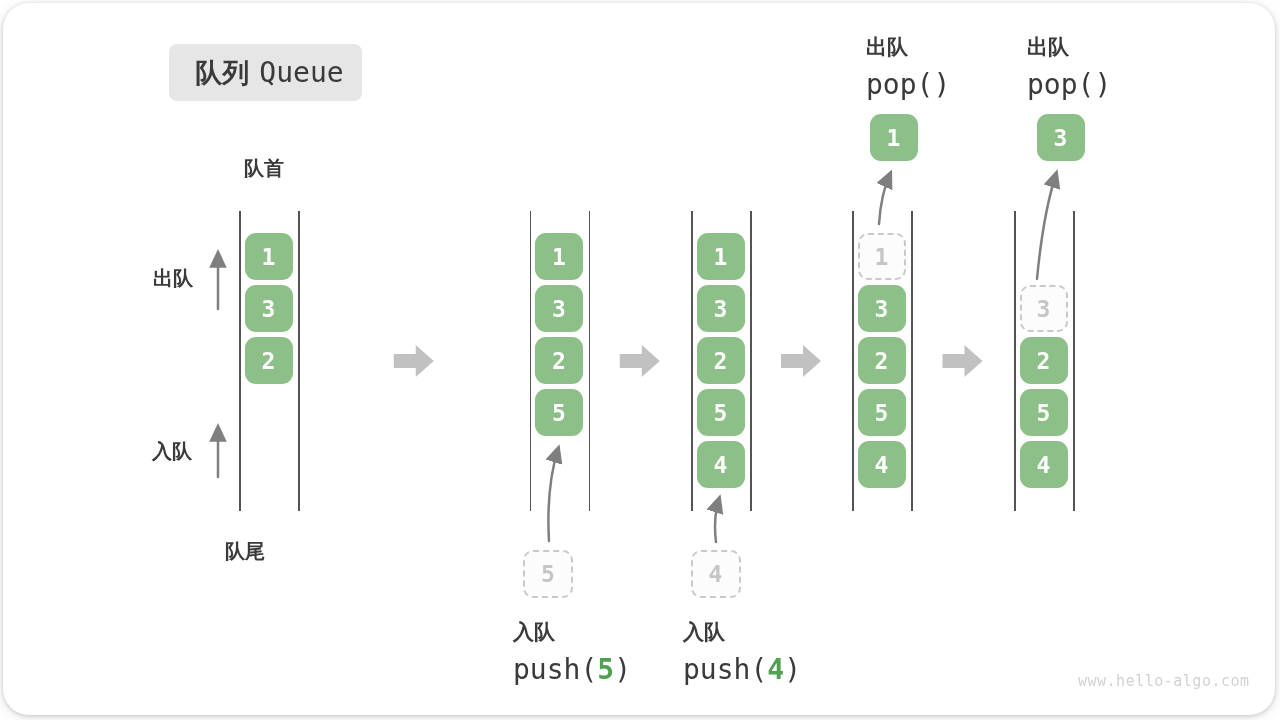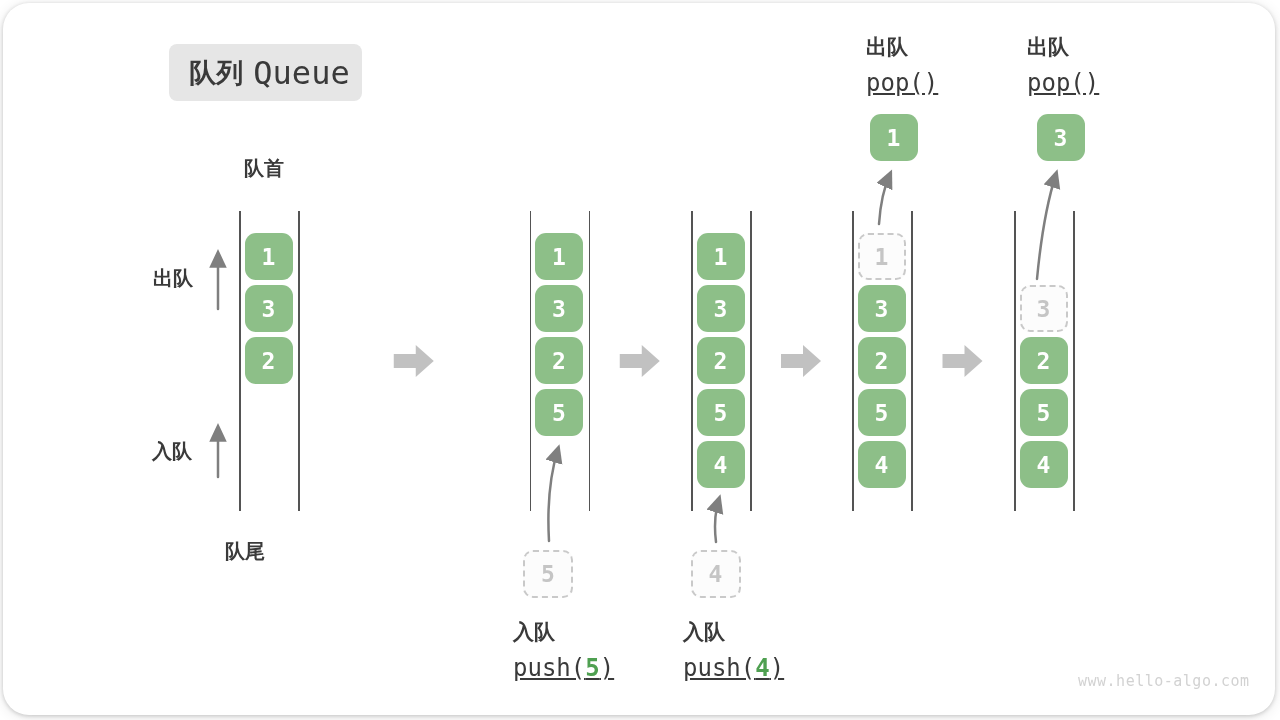--- a/index.html
+++ b/index.html
@@ -12,33 +12,33 @@
     position:absolute;left:3px;top:3px;width:1272px;height:712px;
     background:#ffffff;border-radius:26px;
     box-shadow:0 1px 4px rgba(0,0,0,.18), 0 2px 14px rgba(0,0,0,.10);
   }
   .badge{
     position:absolute;left:169px;top:44px;width:193px;height:57px;
     background:#e6e6e6;border-radius:8px;display:flex;align-items:center;
     justify-content:center;gap:10px;color:var(--ink);
   }
   .badge .zh{font-size:27px;font-weight:700;margin-left:8px;}
-  .badge .en{font-family:"DejaVu Sans Mono",monospace;font-size:32px;}
+  .badge .en{font-family:"DejaVu Sans Mono",monospace;font-size:28px;}
   .lab{position:absolute;font-size:20px;font-weight:700;color:var(--ink);line-height:1;white-space:nowrap;}
   .wall{position:absolute;width:1.5px;background:#545454;}
   .el{
     position:absolute;width:48px;height:47px;border-radius:11px;
     display:flex;align-items:center;justify-content:center;box-sizing:border-box;
     font-family:"DejaVu Sans Mono",monospace;font-size:23px;font-weight:700;
   }
   .el.solid{background:var(--green);color:#ffffff;}
   .el.ghost{border:2px dashed var(--ghost);background:#fcfcfc;color:#c5c5c5;border-radius:10px;}
   .anno{position:absolute;color:var(--ink);white-space:nowrap;}
   .anno .act{font-size:21px;font-weight:700;line-height:1;}
-  .anno .call{font-family:"DejaVu Sans Mono",monospace;font-size:24px;line-height:1;margin-top:14px;text-decoration:underline;}
+  .anno .call{font-family:"DejaVu Sans Mono",monospace;font-size:28px;line-height:1;margin-top:14px;}
   .anno .call .g{color:var(--accent-green);font-weight:700;}
   .wm{
     position:absolute;left:1078px;top:674px;font-family:"DejaVu Sans Mono",monospace;
     font-size:15px;color:#d2d2d2;letter-spacing:.5px;line-height:1;
   }
   svg.overlay{position:absolute;left:0;top:0;pointer-events:none;}
 </style>
 </head>
 <body style="--green: #8DBF88; --accent-green: #4FA051; --ghost: #c9c9c9; --ink: #3a3a3a;">
 

